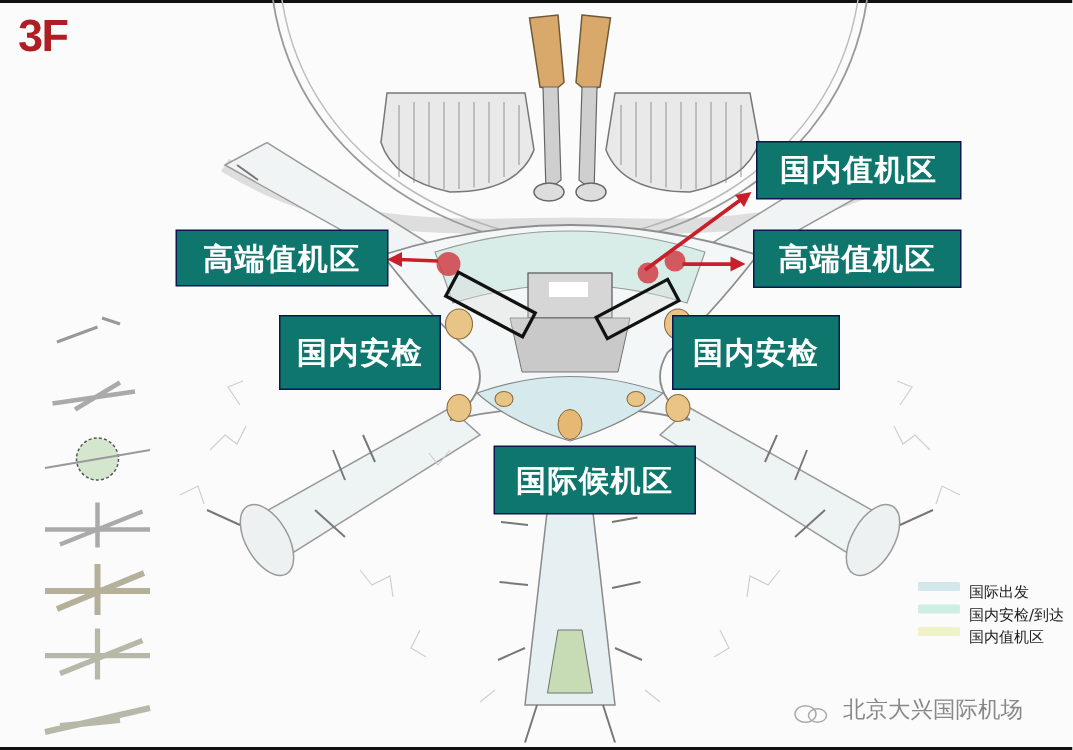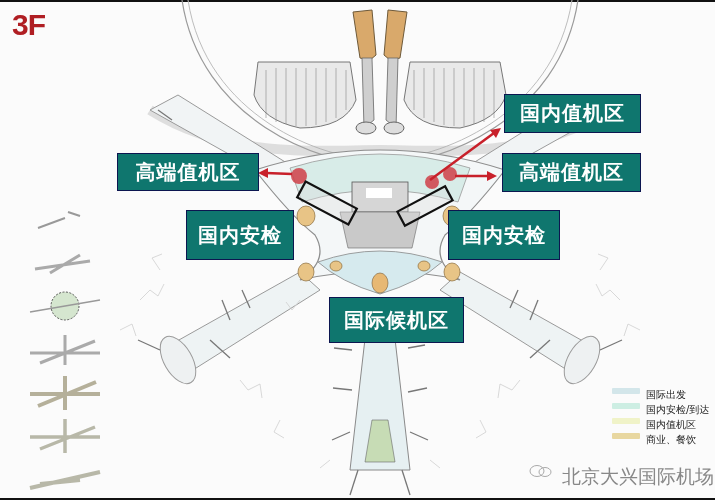--- a/index.html
+++ b/index.html
@@ -7,21 +7,21 @@
   .stage { position:relative; width:715px; height:500px; background:#fbfbfb; overflow:hidden; }
   .topbar { position:absolute; left:0; top:0; width:715px; height:2px; background:#111; }
   .botbar { position:absolute; left:0; bottom:0; width:715px; height:2px; background:#111; }
   .floor-label { position:absolute; left:12px; top:8px; font-family:"Liberation Sans", sans-serif; font-weight:bold; font-size:30px; color:#b01e23; letter-spacing:-1px; }
   svg.map { position:absolute; left:0; top:0; }
   .callout { position:absolute; background:#0f766e; color:#fff; font-weight:bold; font-size:20px; display:flex; align-items:center; justify-content:center; letter-spacing:1px; box-shadow:0 0 0 1px #0c1650; }
   .legend { position:absolute; left:612px; top:388px; width:100px; }
   .legend-row { display:flex; height:15px; }
   .legend-swatch { width:28px; height:6px; margin-right:6px; border-radius:1px; }
   .legend-label { font-size:10px; color:#222; white-space:nowrap; }
-  .watermark { position:absolute; left:528px; top:464px; font-size:19px; color:#888; display:flex; align-items:flex-start; }
+  .watermark { position:absolute; left:528px; top:464px; font-size:15px; color:#888; display:flex; align-items:flex-end; }
   .watermark .wm-icon { width:26px; height:14px; margin-right:8px; }
   .thumbs { position:absolute; left:20px; top:200px; width:90px; }
   .thumb { position:relative; height:40px; margin-bottom:3px; }
 </style>
 </head>
 <body>
 
 <div class="stage">
   <div class="topbar"></div>
 
@@ -209,24 +209,20 @@
       <span class="legend-label">国际出发</span>
     </div>
     <div class="legend-row">
       <span class="legend-swatch" style="background:#cdeee3"></span>
       <span class="legend-label">国内安检/到达</span>
     </div>
     <div class="legend-row">
       <span class="legend-swatch" style="background:#f0f3c8"></span>
       <span class="legend-label">国内值机区</span>
     </div>
-    <div class="legend-row">
-      <span class="legend-swatch" style="background:#e8d7a0"></span>
-      <span class="legend-label">商业、餐饮</span>
-    </div>
   </div>
 
   <div class="watermark">
     <svg class="wm-icon" viewBox="0 0 26 14">
       <ellipse cx="9" cy="7" rx="7" ry="5.5" fill="none" stroke="#aaa" stroke-width="1"></ellipse>
       <ellipse cx="17" cy="8" rx="6" ry="4.5" fill="none" stroke="#aaa" stroke-width="1"></ellipse>
     </svg>
     <span>北京大兴国际机场</span>
   </div>
 

